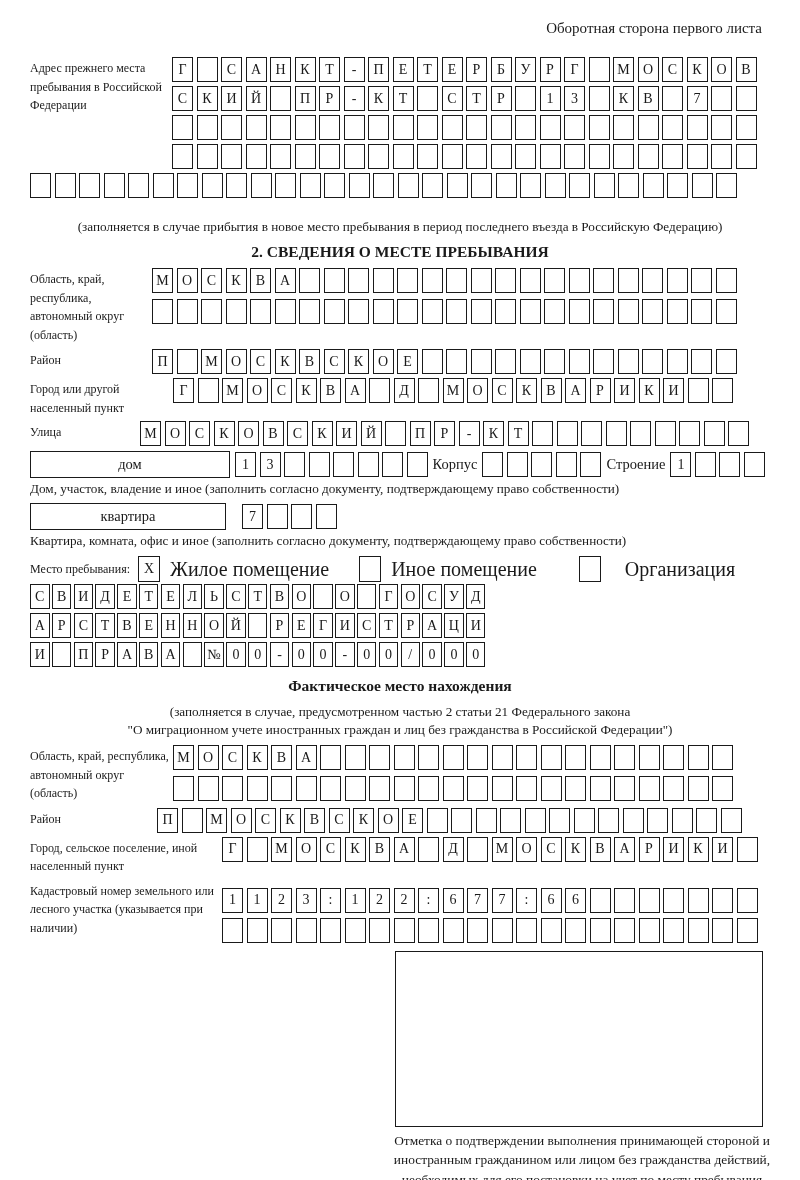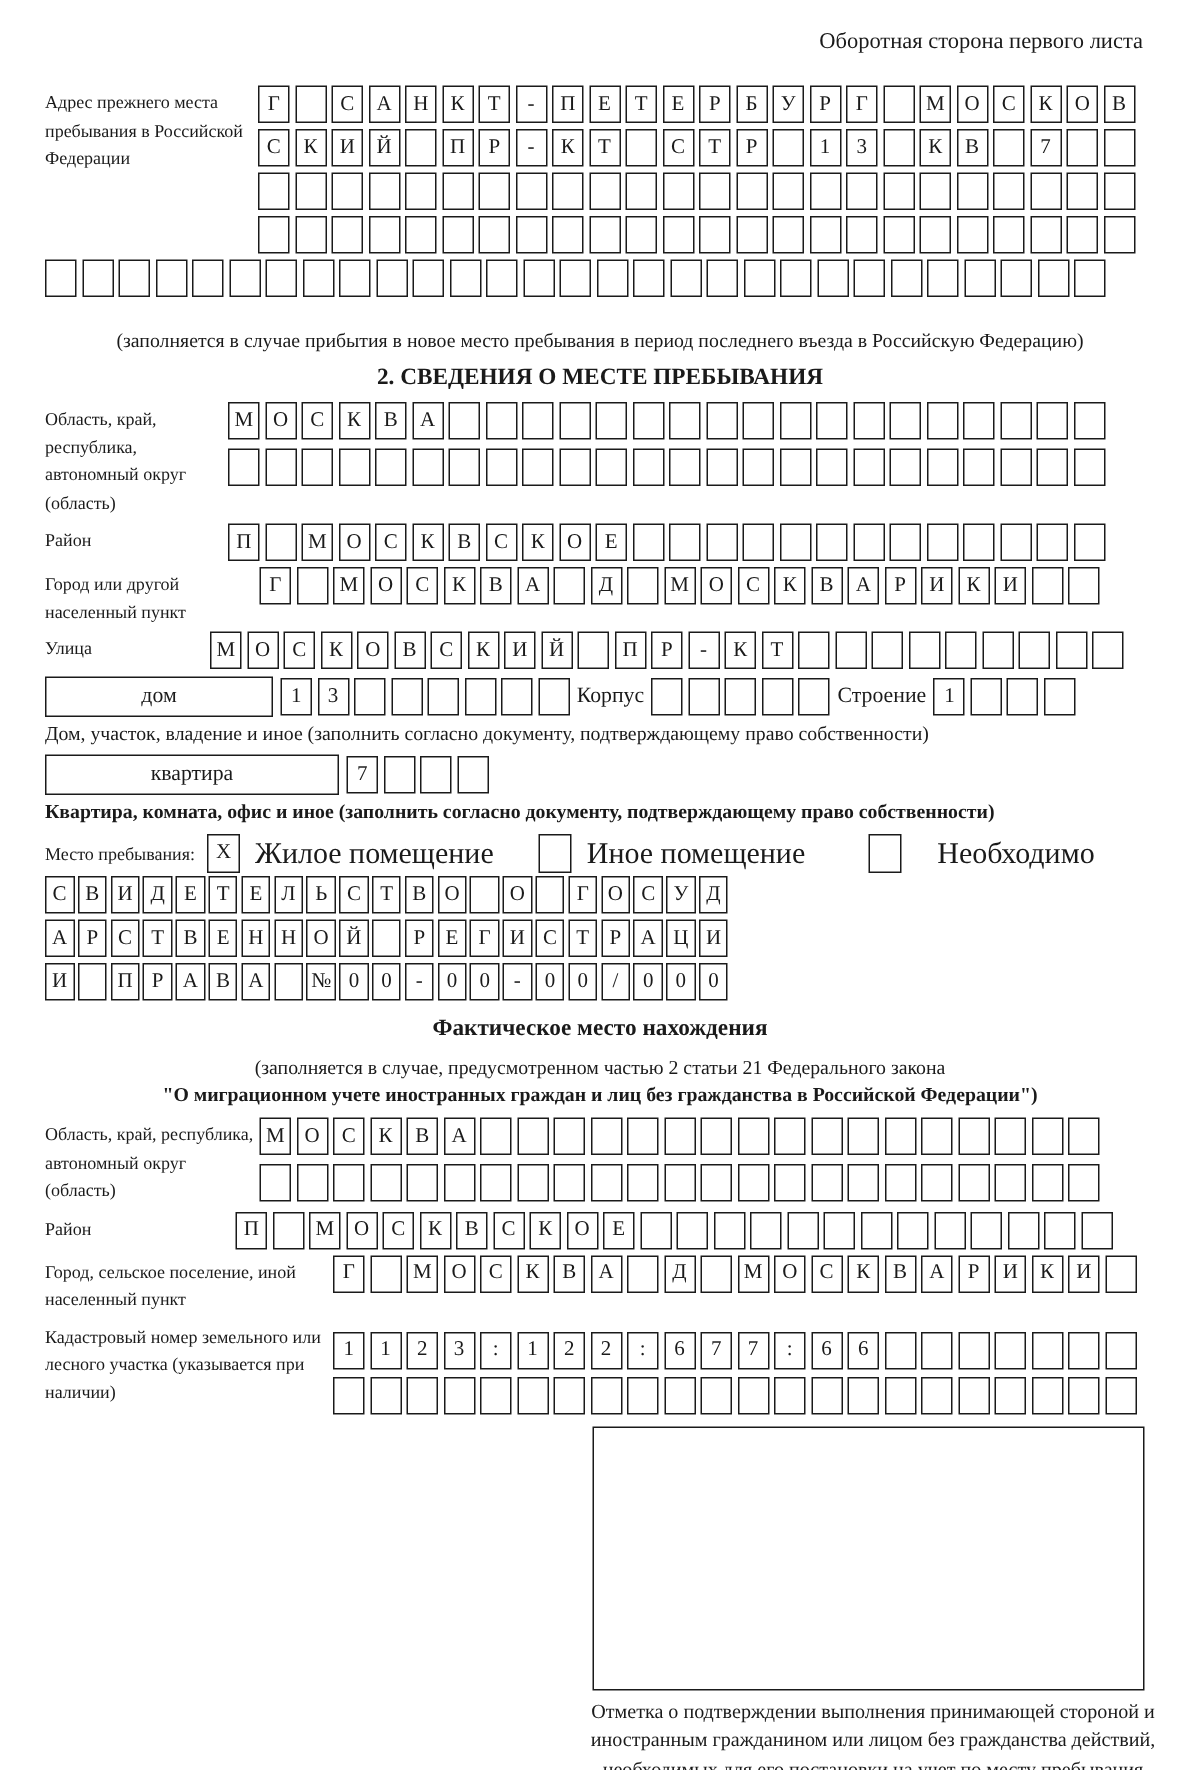--- a/index.html
+++ b/index.html
@@ -16,21 +16,21 @@
   .tight{column-gap:2.3px;}
   .tight .cell{width:19.5px;}
   .fullrow{margin-top:4px;}
   .note{font-size:13.2px;line-height:18px;}
   .center{text-align:center;}
   .stitle{margin:7px 0 7px;text-align:center;font-size:15.5px;font-weight:bold;}
   .widebox{box-sizing:border-box;border:1.6px solid #1a1a1a;height:27px;flex:none;
            display:flex;align-items:center;justify-content:center;font-size:14.5px;}
   .inlabel{font-size:14.5px;line-height:27px;flex:none;padding:0 5px;}
   .mb2{margin-bottom:2px;} .mb4{margin-bottom:4px;} .mb5{margin-bottom:5px;}
-  .mb6{margin-bottom:6px;font-weight:bold;} .mb8{margin-bottom:8px;}
+  .mb6{margin-bottom:6px;} .mb8{margin-bottom:8px;}
   .checkbox{width:22px;height:26px;}
   .optlabel{font-size:20px;line-height:26px;padding-left:10px;}
   .stayrow{margin:4px 0 2px;align-items:center;}
   .stamp{box-sizing:border-box;margin:8px 0 0 365px;width:368px;height:176px;border:1.8px solid #1a1a1a;}
   .stampcap{margin:4px 0 0 352px;width:400px;text-align:center;font-size:13.4px;line-height:19.5px;}
 </style>
 </head>
 <body>
 
 <div class="page">
@@ -323,21 +323,21 @@
         <span class="cell"></span>
         <span class="cell"></span>
         <span class="cell"></span>
         <span class="cell"></span>
         <span class="cell"></span>
         <span class="cell"></span>
       </div>
   </div>
 
   <div class="frow mb2">
-    <div class="widebox" style="width:152px;margin-right:5px">дом</div>
+    <div class="widebox" style="width:200px;margin-right:5px">дом</div>
     <div class="cells" style="padding-top:1px">
         <span class="cell">1</span>
         <span class="cell">3</span>
         <span class="cell"></span>
         <span class="cell"></span>
         <span class="cell"></span>
         <span class="cell"></span>
         <span class="cell"></span>
         <span class="cell"></span>
       </div>
@@ -353,38 +353,38 @@
     <div class="cells" style="padding-top:1px">
         <span class="cell">1</span>
         <span class="cell"></span>
         <span class="cell"></span>
         <span class="cell"></span>
       </div>
   </div>
   <div class="note mb5">Дом, участок, владение и иное (заполнить согласно документу, подтверждающему право собственности)</div>
 
   <div class="frow mb2">
-    <div class="widebox" style="width:196px;margin-right:5px">квартира</div>
+    <div class="widebox" style="width:196px;margin-right:16px">квартира</div>
     <div class="cells" style="padding-top:1px">
         <span class="cell">7</span>
         <span class="cell"></span>
         <span class="cell"></span>
         <span class="cell"></span>
       </div>
   </div>
   <div class="note mb6">Квартира, комната, офис и иное (заполнить согласно документу, подтверждающему право собственности)</div>
 
   <div class="frow stayrow">
     <span class="flabel" style="padding-top:0">Место пребывания:</span>
     <span class="cell checkbox" style="margin-left:8px">X</span>
     <span class="optlabel">Жилое помещение</span>
     <span class="cell checkbox" style="margin-left:30px"></span>
     <span class="optlabel">Иное помещение</span>
     <span class="cell checkbox" style="margin-left:42px"></span>
-    <span class="optlabel" style="padding-left:24px">Необходимо</span>
+    <span class="optlabel" style="padding-left:24px">Организация</span>
   </div>
 
   <div class="frow mb2">
     <div class="rows">
       <div class="cells tight">
           <span class="cell">С</span>
           <span class="cell">В</span>
           <span class="cell">И</span>
           <span class="cell">Д</span>
           <span class="cell">Е</span>

